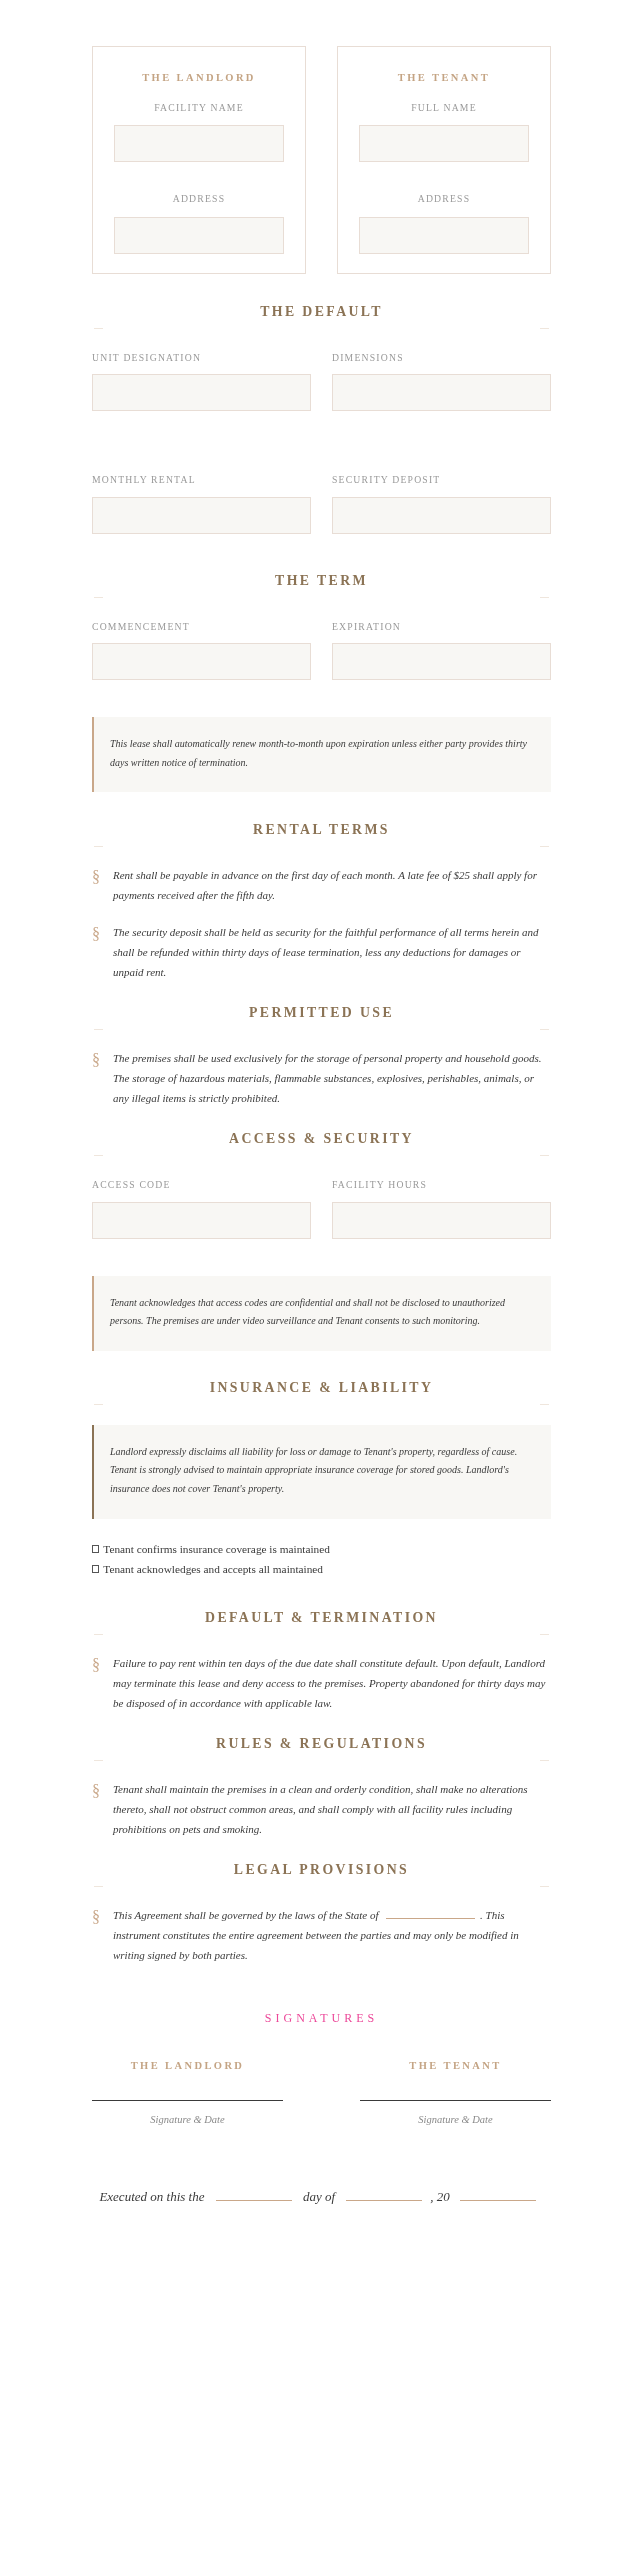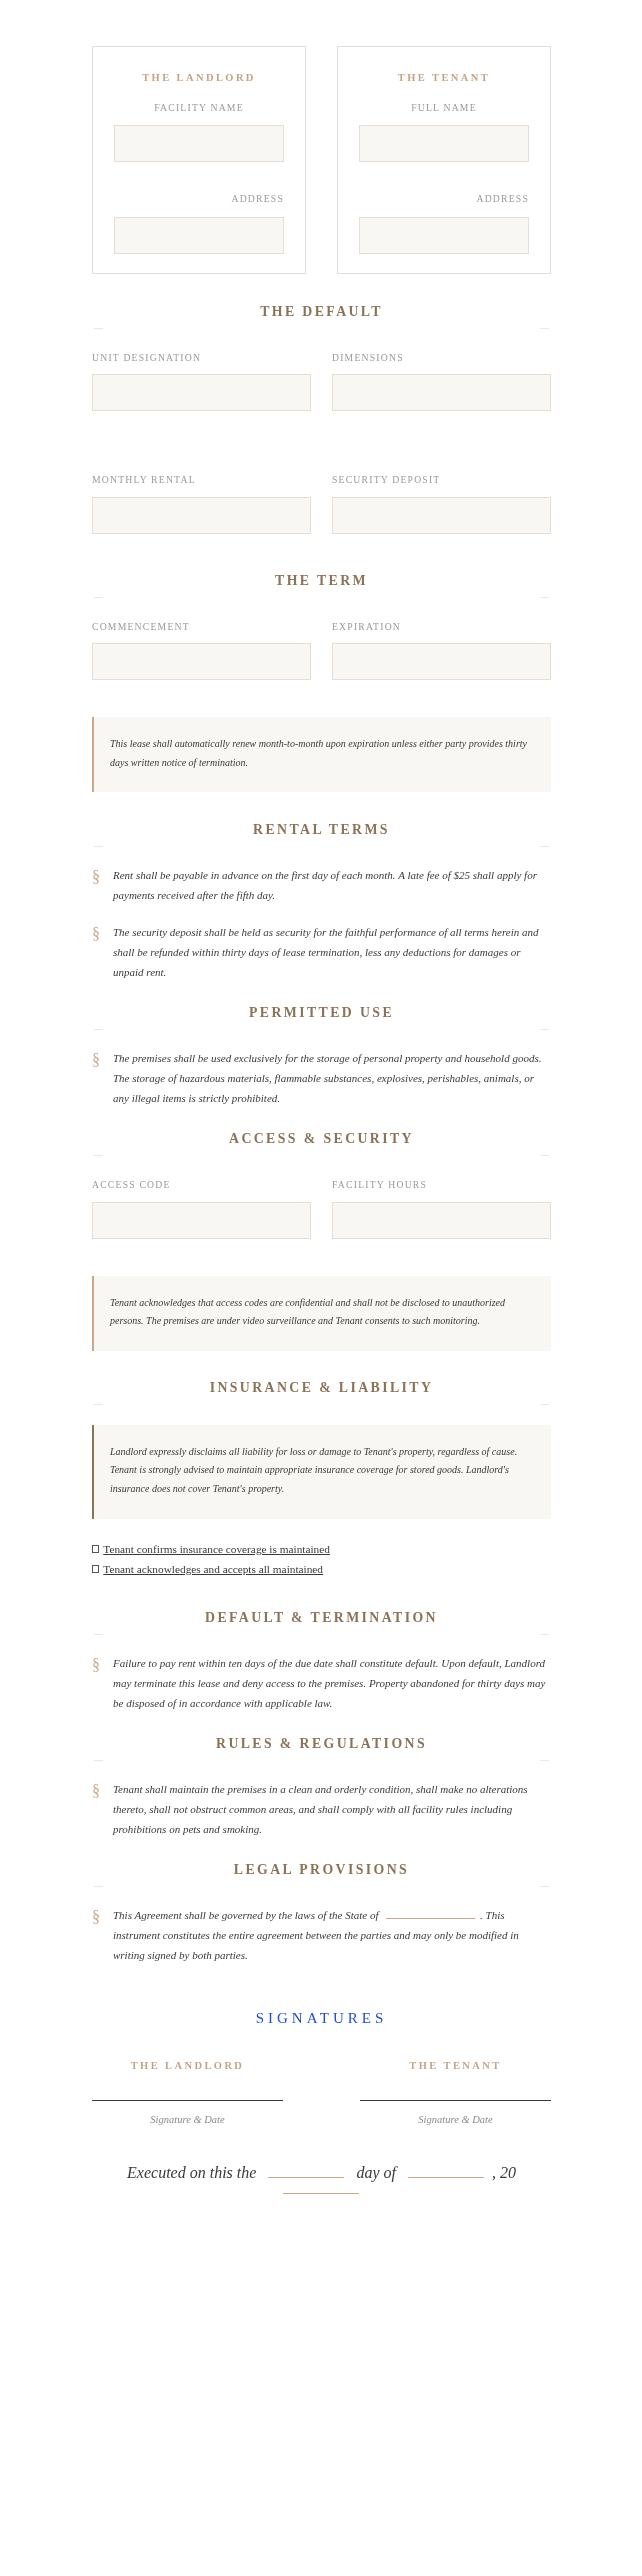--- a/index.html
+++ b/index.html
@@ -57,21 +57,21 @@
     letter-spacing: 2.4px;
     line-height: 13px;
   }
   .party-label {
     margin-top: 18px;
     font-size: 9.7px;
     letter-spacing: 1.2px;
     color: #9a9a9a;
     line-height: 11.3px;
   }
-  .party-label.second { margin-top: 31px; text-align: right; }
+  .party-label.second { margin-top: 31px; }
   .field {
     display: block;
     width: 100%;
     height: 37px;
     background: #f8f7f4;
     border: 0.8px solid #e8ddd5;
     margin-top: 12px;
     font-family: inherit;
   }
   .section-head {
@@ -144,33 +144,32 @@
     border-bottom: 0.8px solid #c9a789;
     margin: 0 4.9px;
     vertical-align: baseline;
     height: 8px;
   }
   .checks { margin-top: 20px; }
   .check-row {
     font-size: 11.3px;
     line-height: 20px;
     color: #3a3a3a;
-    text-decoration: underline;
   }
   .box {
     display: inline-block;
     width: 7.3px; height: 7.3px;
     border: 0.8px solid #555;
     margin-right: 4px;
     vertical-align: 0px;
   }
   .sig-section { margin-top: 44px; text-align: center; }
   .sig-title {
-    color: #1d4ed8;
-    font-size: 15px;
+    color: #ec4899;
+    font-size: 12px;
     letter-spacing: 4px;
     line-height: 19.4px;
   }
   .sig-grid {
     display: flex;
     justify-content: space-between;
     margin-top: 31px;
   }
   .sig-col { width: 191px; text-align: center; }
   .sig-party {
@@ -185,24 +184,24 @@
     height: 0.8px;
     border-top: 0.8px solid #3a3a3a;
   }
   .sig-caption {
     margin-top: 13px;
     font-style: italic;
     font-size: 10.5px;
     color: #8a8a8a;
   }
   .executed {
-    margin-top: 40px;
+    margin-top: 64px;
     text-align: center;
     font-style: italic;
-    font-size: 16px;
+    font-size: 13px;
     color: #3a3a3a;
     line-height: 16px;
   }
   .executed .blank {
     display: inline-block;
     width: 76px;
     border-bottom: 0.8px solid #c9a789;
     margin: 0 8px;
     height: 8px;
   }

